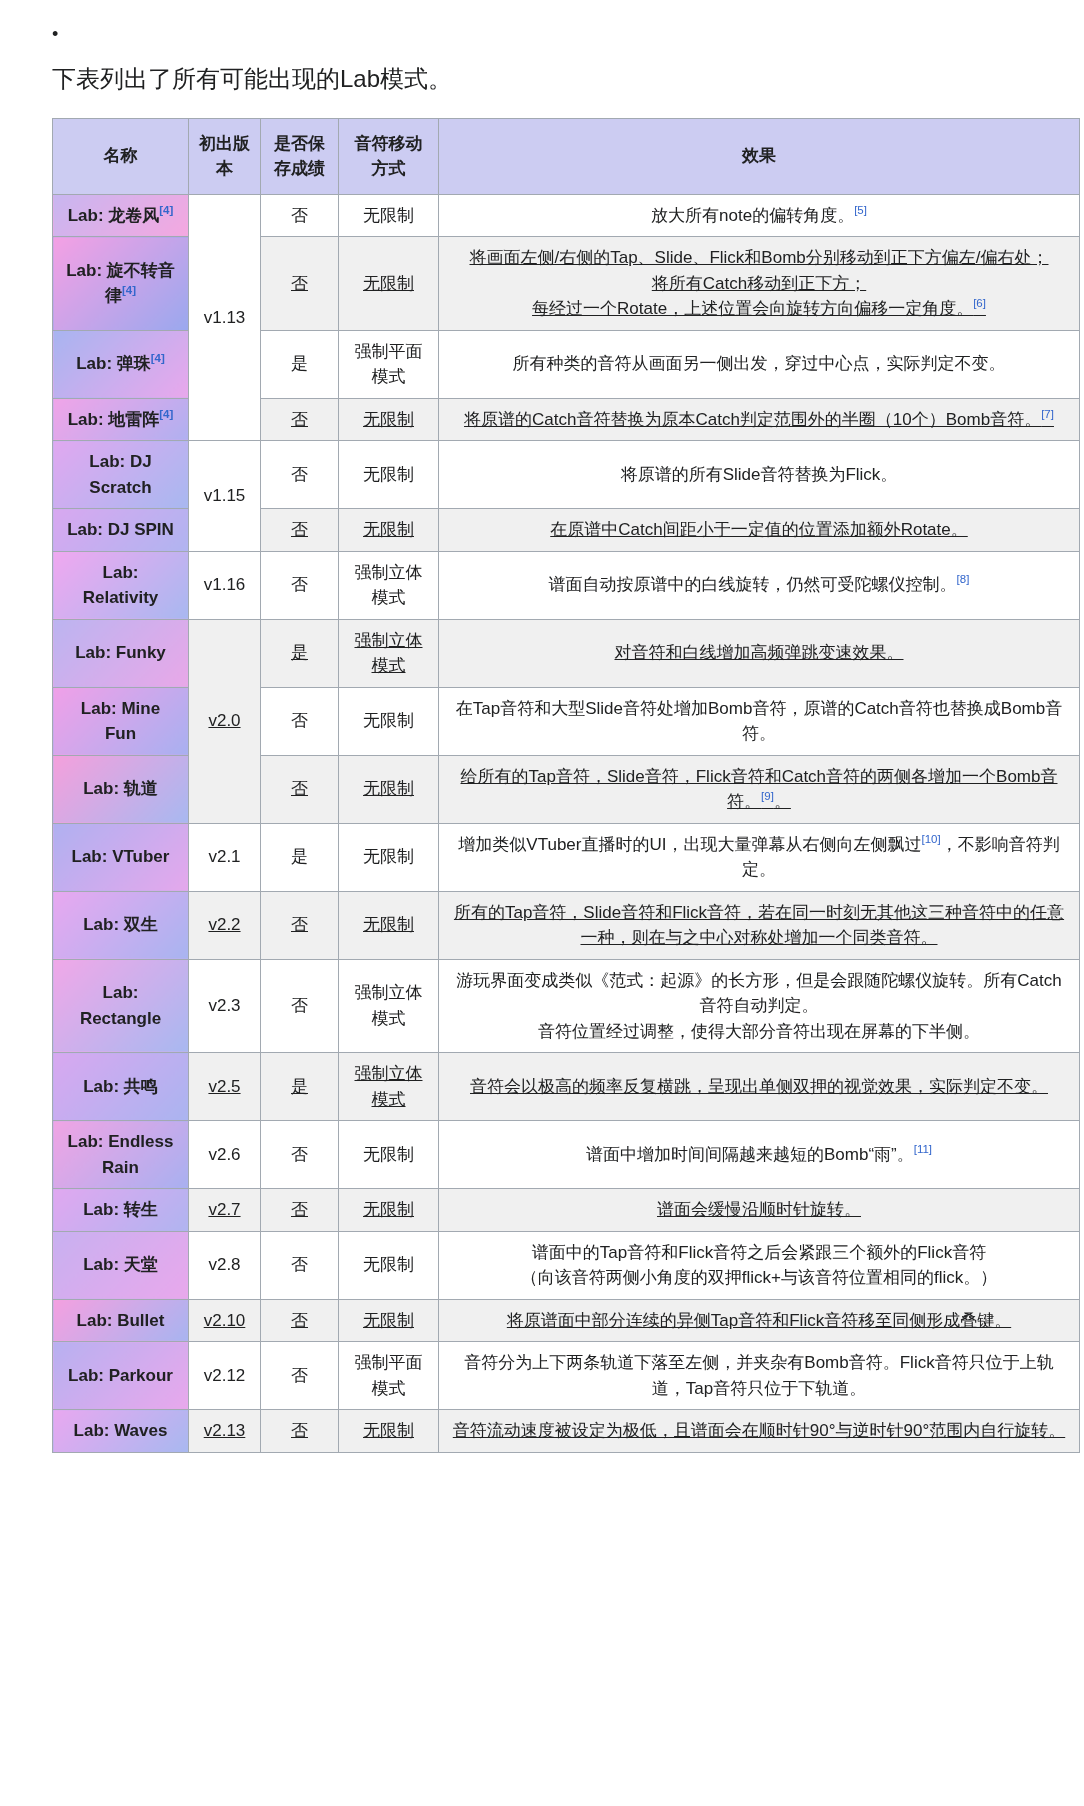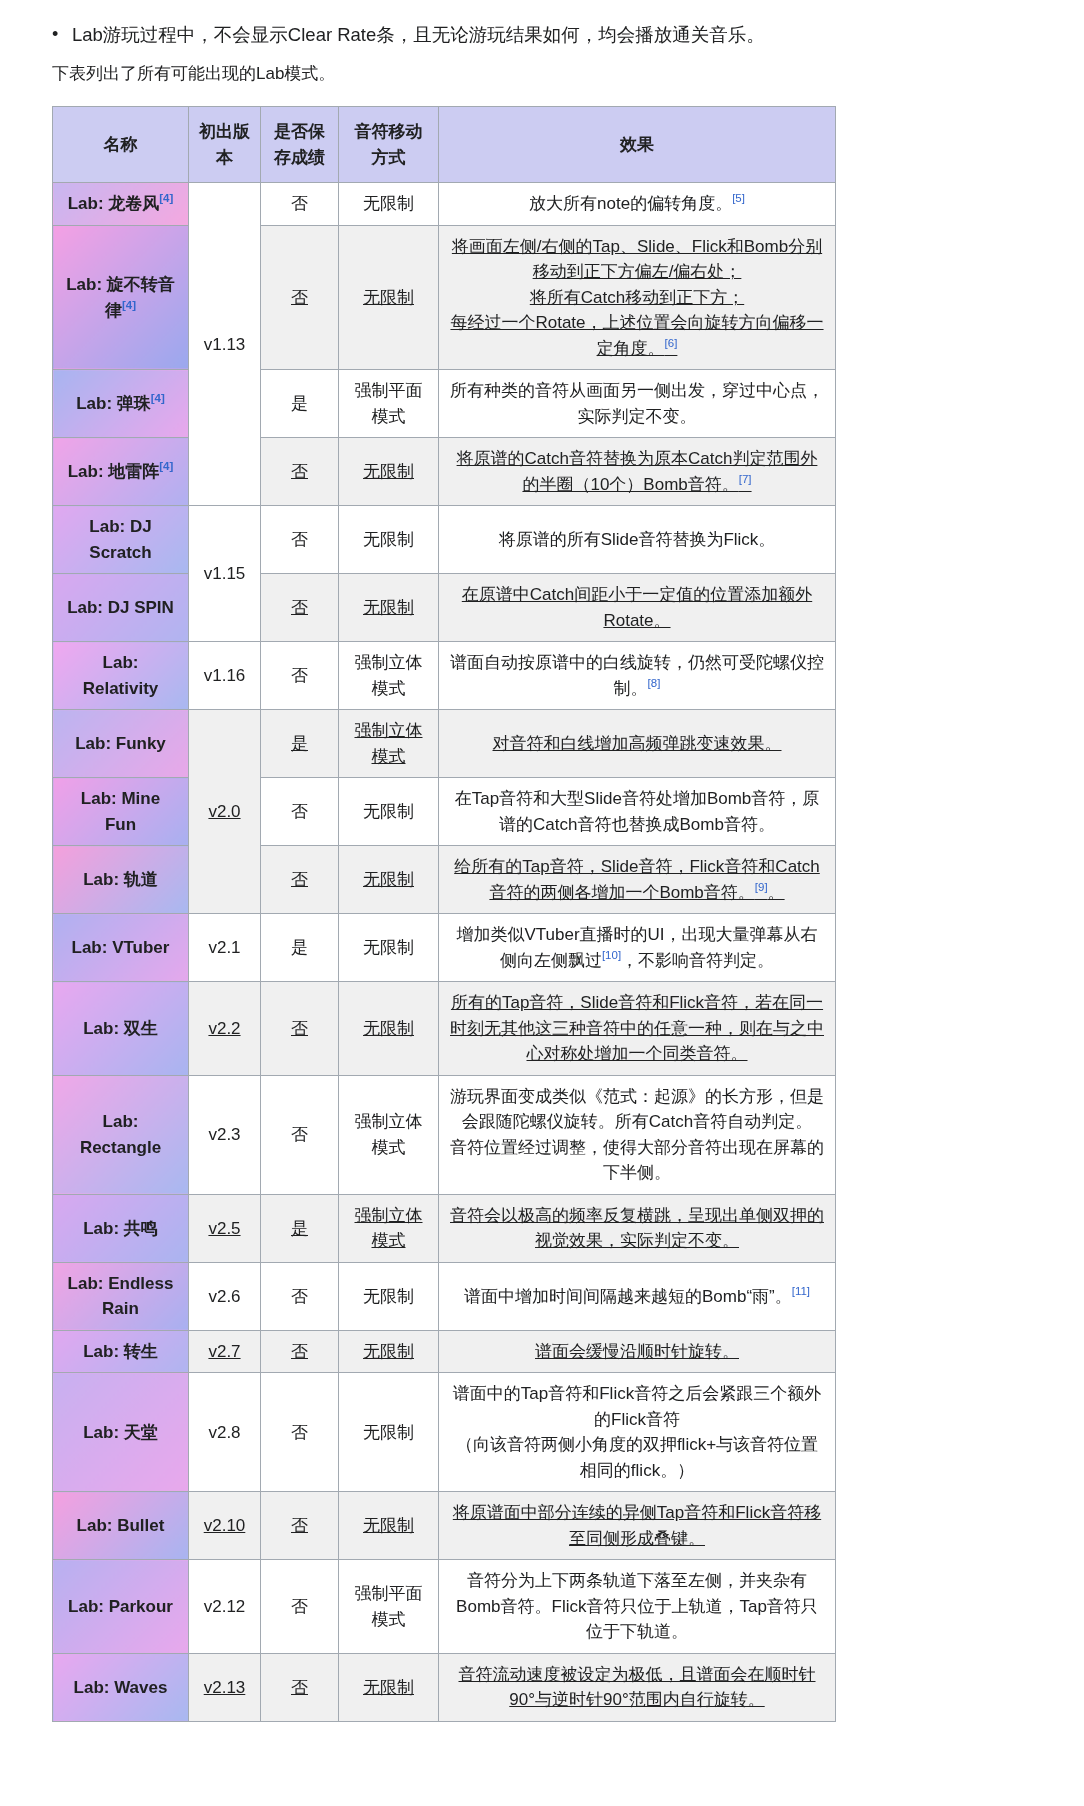--- a/index.html
+++ b/index.html
@@ -25,27 +25,27 @@
     margin: 6px 0 2px 12px;
   }
   .bullet-dot {
     width: 20px;
     flex: 0 0 20px;
     font-size: 18px;
     line-height: 1.6;
     text-align: left;
   }
   .intro-line {
-    font-size: 17px;
+    font-size: 24px;
     line-height: 1.7;
     margin: 10px 0 18px 12px;
   }
   table.modes {
     border-collapse: collapse;
-    width: 784px;
+    width: 1028px;
     margin-left: 12px;
     background: #fff;
     table-layout: fixed;
   }
   table.modes th, table.modes td {
     border: 1px solid #a2a9b1;
     padding: 8px 10px;
     font-size: 17px;
     line-height: 1.5;
     vertical-align: middle;
@@ -84,21 +84,20 @@
   }
   .effect-line { display: block; }
 </style>
 </head>
 <body>
 
 <div class="page">
 
   <div class="bullet-line">
     <span class="bullet-dot">•</span>
-    <span>Lab游玩过程中，不会显示Clear Rate条，且无论游玩结果如何，均会播放通关音乐。</span>
   </div>
 
   <div class="intro-line">下表列出了所有可能出现的Lab模式。</div>
 
   <table class="modes">
     <colgroup>
       <col class="col-name">
         <col class="col-ver">
         <col class="col-save">
         <col class="col-move">

